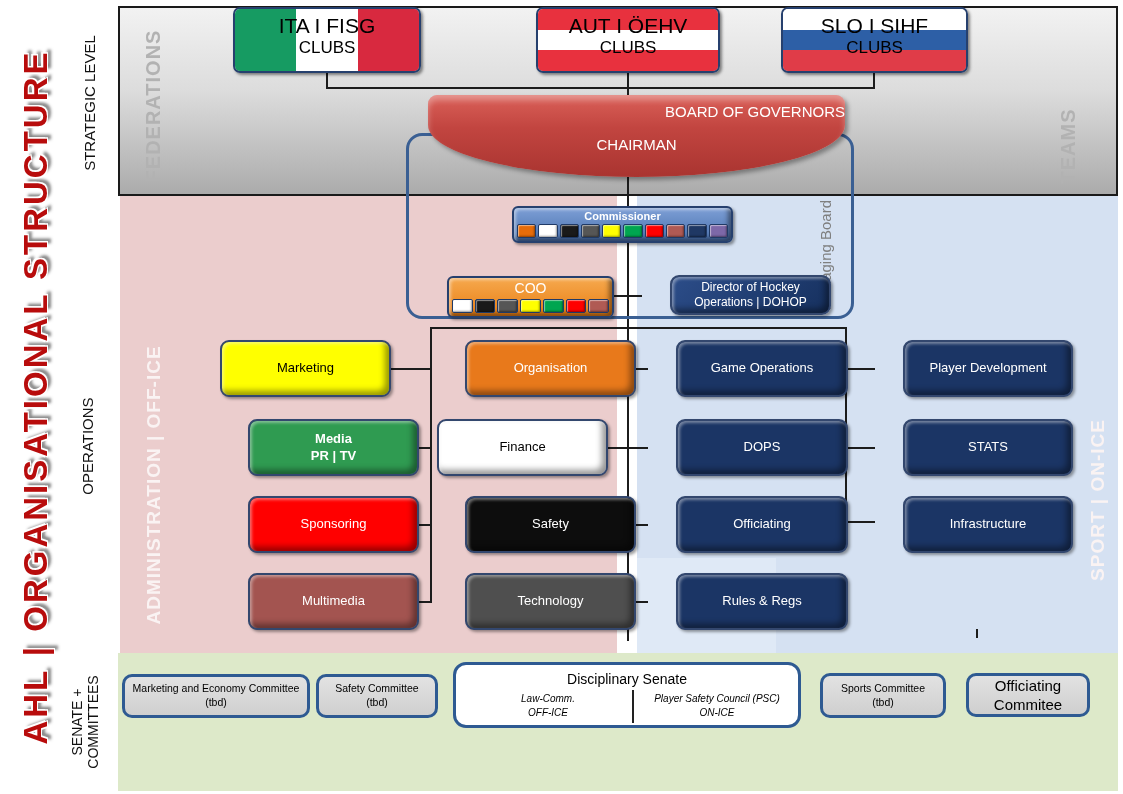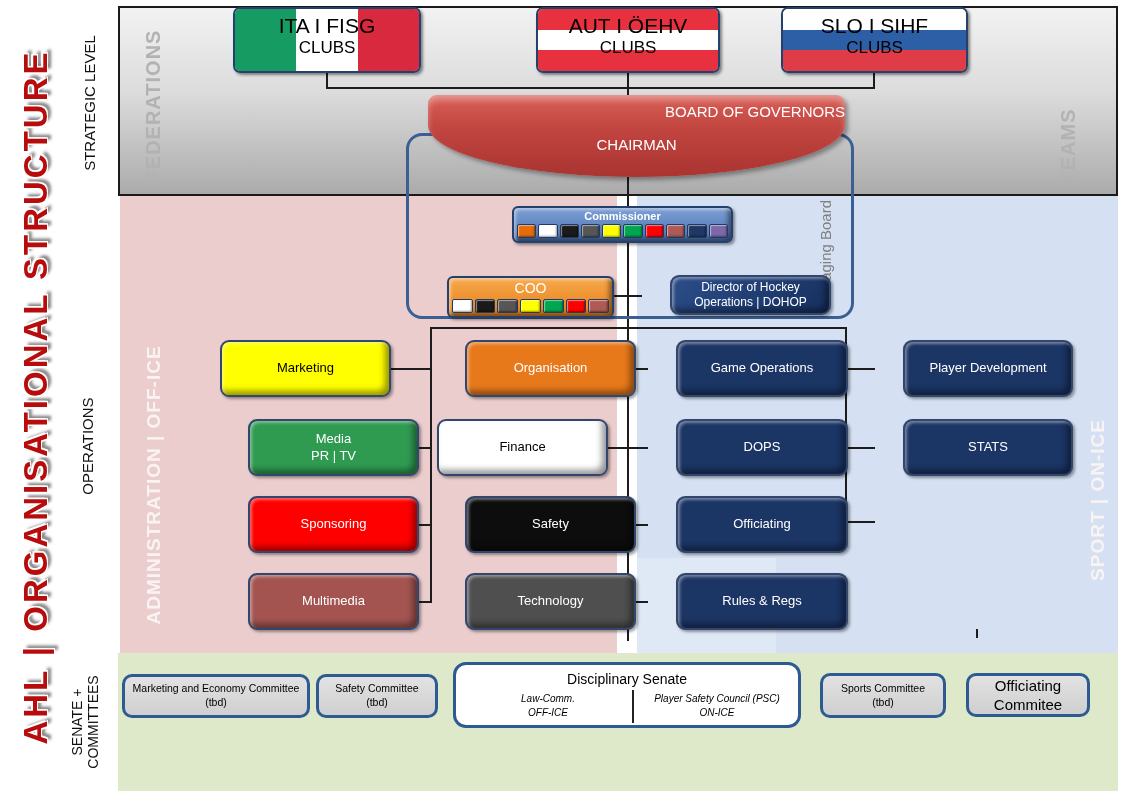--- a/index.html
+++ b/index.html
@@ -166,37 +166,38 @@
       <span class="tile" style="background-color: rgb(0, 166, 80);"></span>
       <span class="tile" style="background-color: rgb(255, 0, 0);"></span>
       <span class="tile" style="background-color: rgb(176, 90, 84);"></span>
     </div>
   </div>
 
   <div class="node t-light pre" style="left:642px;top:275px;width:161px;height:40px;font-size:12px;background:linear-gradient(135deg,#2c4d89,#16305e);">Director of Hockey
 Operations | DOHOP</div>
 
   <div class="node t-dark pre" style="left: 220px; top: 340px; width: 171px; height: 57px; background-color: rgb(255, 255, 0);">Marketing</div>
-  <div class="node t-light pre" style="left: 220px; top: 419px; width: 171px; height: 57px; background-color: rgb(47, 155, 81);">Media
+  <div class="node t-light pre" style="left: 220px; top: 419px; width: 171px; height: 57px; background-color: rgb(47, 155, 81); font-weight: bold;">Media
 PR | TV</div>
   <div class="node t-light pre" style="left: 220px; top: 496px; width: 171px; height: 57px; background-color: rgb(255, 0, 0);">Sponsoring</div>
   <div class="node t-light pre" style="left: 220px; top: 573px; width: 171px; height: 57px; background-color: rgb(163, 84, 80);">Multimedia</div>
 
   <div class="node t-light pre" style="left: 437px; top: 340px; width: 171px; height: 57px; background-color: rgb(232, 121, 27);">Organisation</div>
   <div class="node t-dark pre" style="left: 437px; top: 419px; width: 171px; height: 57px; background-color: rgb(255, 255, 255);">Finance</div>
   <div class="node t-light pre" style="left: 437px; top: 496px; width: 171px; height: 57px; background-color: rgb(13, 13, 13);">Safety</div>
   <div class="node t-light pre" style="left: 437px; top: 573px; width: 171px; height: 57px; background-color: rgb(79, 79, 79);">Technology</div>
 
   <div class="node t-light pre" style="left: 648px; top: 340px; width: 172px; height: 57px; background-color: rgb(27, 53, 101);">Game Operations</div>
   <div class="node t-light pre" style="left: 648px; top: 419px; width: 172px; height: 57px; background-color: rgb(27, 53, 101);">DOPS</div>
   <div class="node t-light pre" style="left: 648px; top: 496px; width: 172px; height: 57px; background-color: rgb(27, 53, 101);">Officiating</div>
   <div class="node t-light pre" style="left: 648px; top: 573px; width: 172px; height: 57px; background-color: rgb(27, 53, 101);">Rules &amp; Regs</div>
 
   <div class="node t-light pre" style="left: 875px; top: 340px; width: 170px; height: 57px; background-color: rgb(27, 53, 101);">Player Development</div>
   <div class="node t-light pre" style="left: 875px; top: 419px; width: 170px; height: 57px; background-color: rgb(27, 53, 101);">STATS</div>
+  <div class="node t-light pre" style="left: 875px; top: 496px; width: 170px; height: 57px; background-color: rgb(27, 53, 101);">Infrastructure</div>
 
   <div class="committee pre" style="left:122px;top:674px;width:188px;height:44px;">Marketing and Economy Committee
 (tbd)</div>
   <div class="committee pre" style="left:316px;top:674px;width:122px;height:44px;">Safety Committee
 (tbd)</div>
 
   <div class="whitebox" style="left:453px;top:662px;width:348px;height:66px;">
     <div class="sen-title">Disciplinary Senate</div>
     <div class="sen-col pre" style="left:12px;top:27px;width:160px;">Law-Comm.
 OFF-ICE</div>

